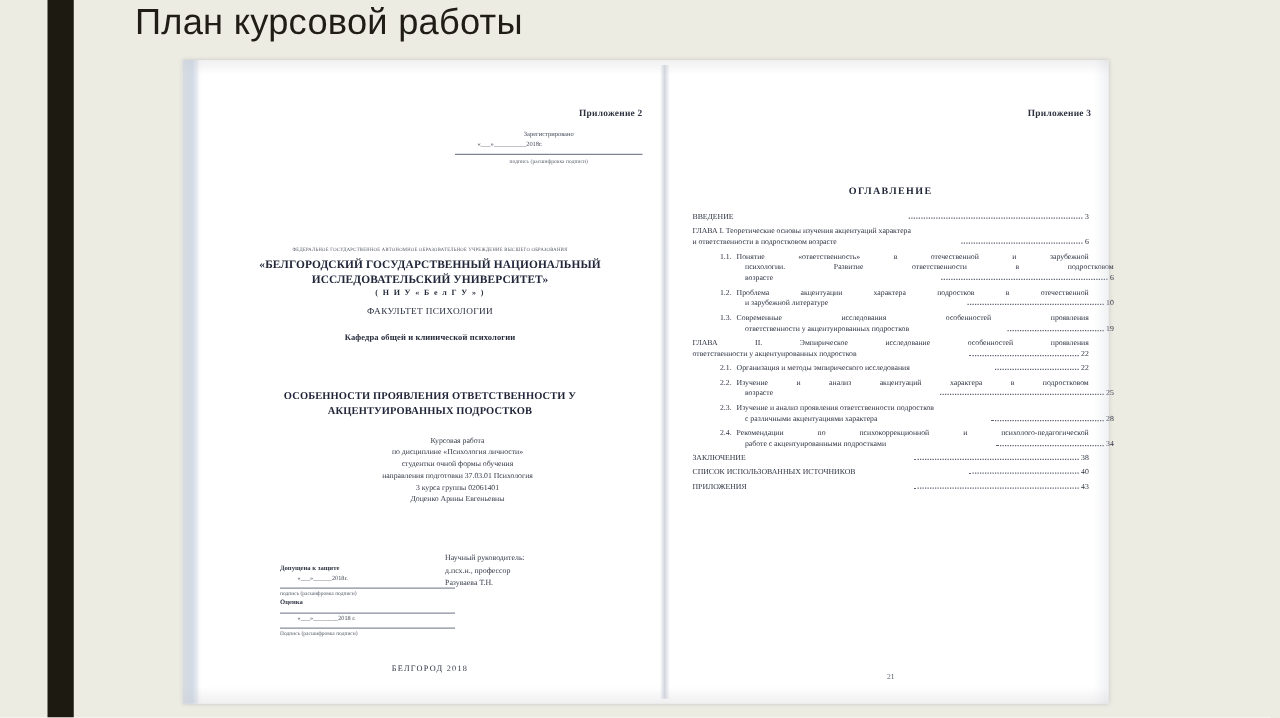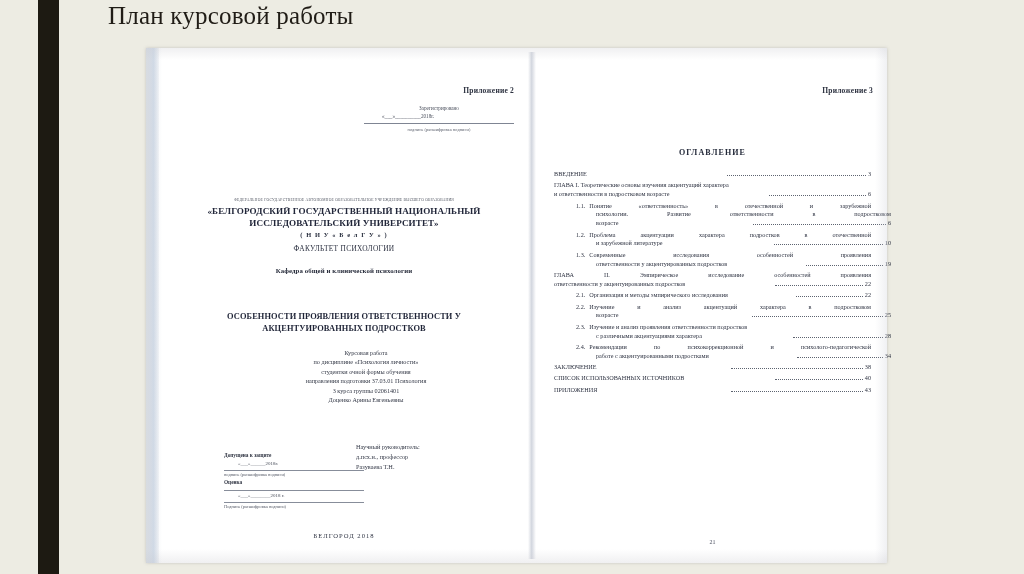--- a/index.html
+++ b/index.html
@@ -26,22 +26,22 @@
     left: 38px;
     top: 0;
     width: 21px;
     height: 574px;
     background: #1d1a12;
   }
   .slide-title {
     position: absolute;
     left: 108px;
     top: 2px;
-    font-family: Liberation Serif, serif;
-    font-size: 25px;
+    font-family: Liberation Sans, sans-serif;
+    font-size: 29px;
     font-weight: 400;
     color: #201c16;
     letter-spacing: 0.2px;
     white-space: nowrap;
   }
 
   
   .book-photo {
     position: absolute;
     left: 146px;

